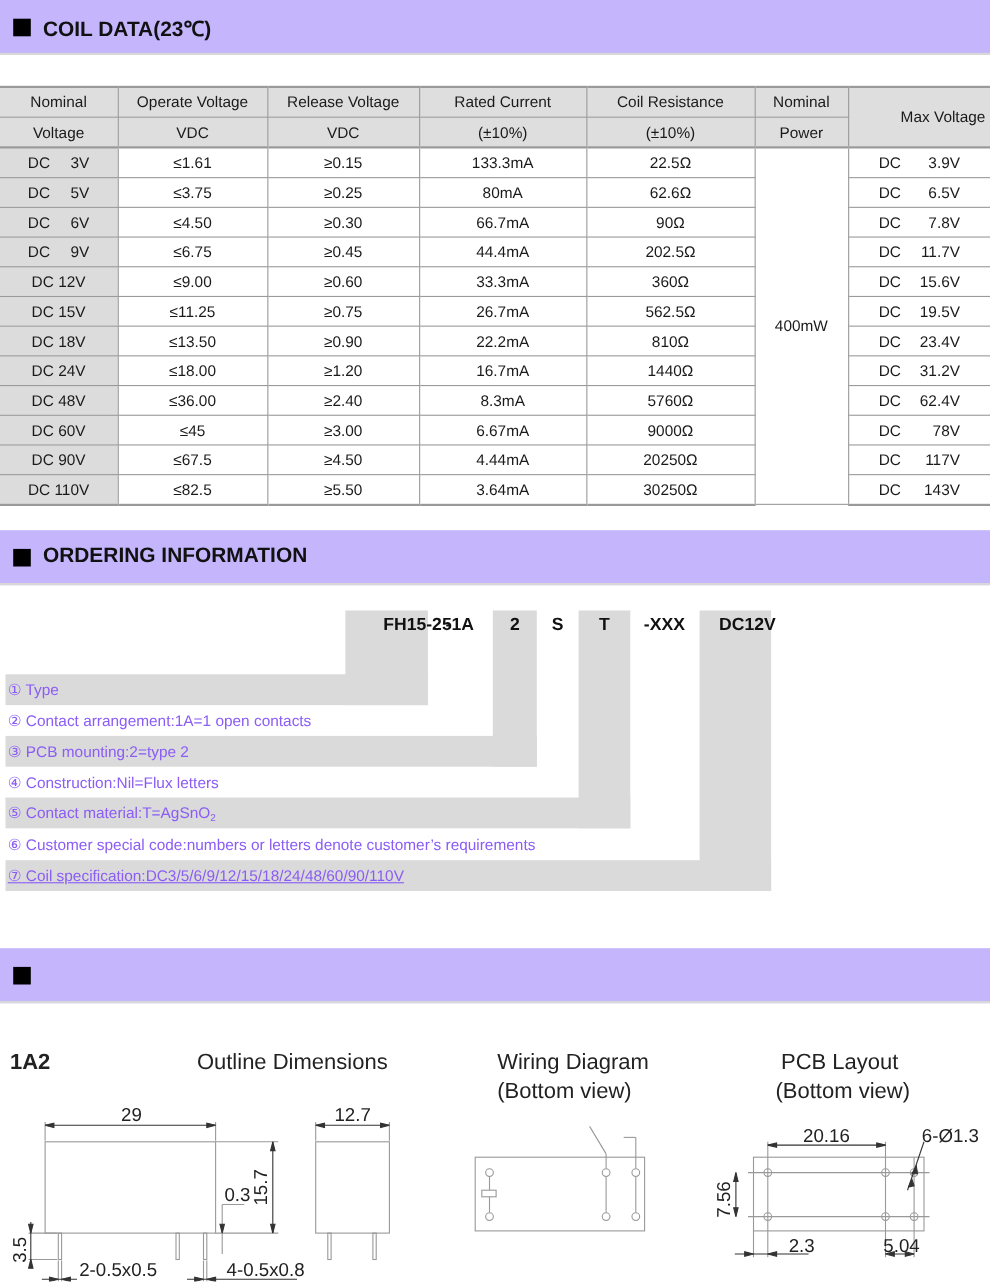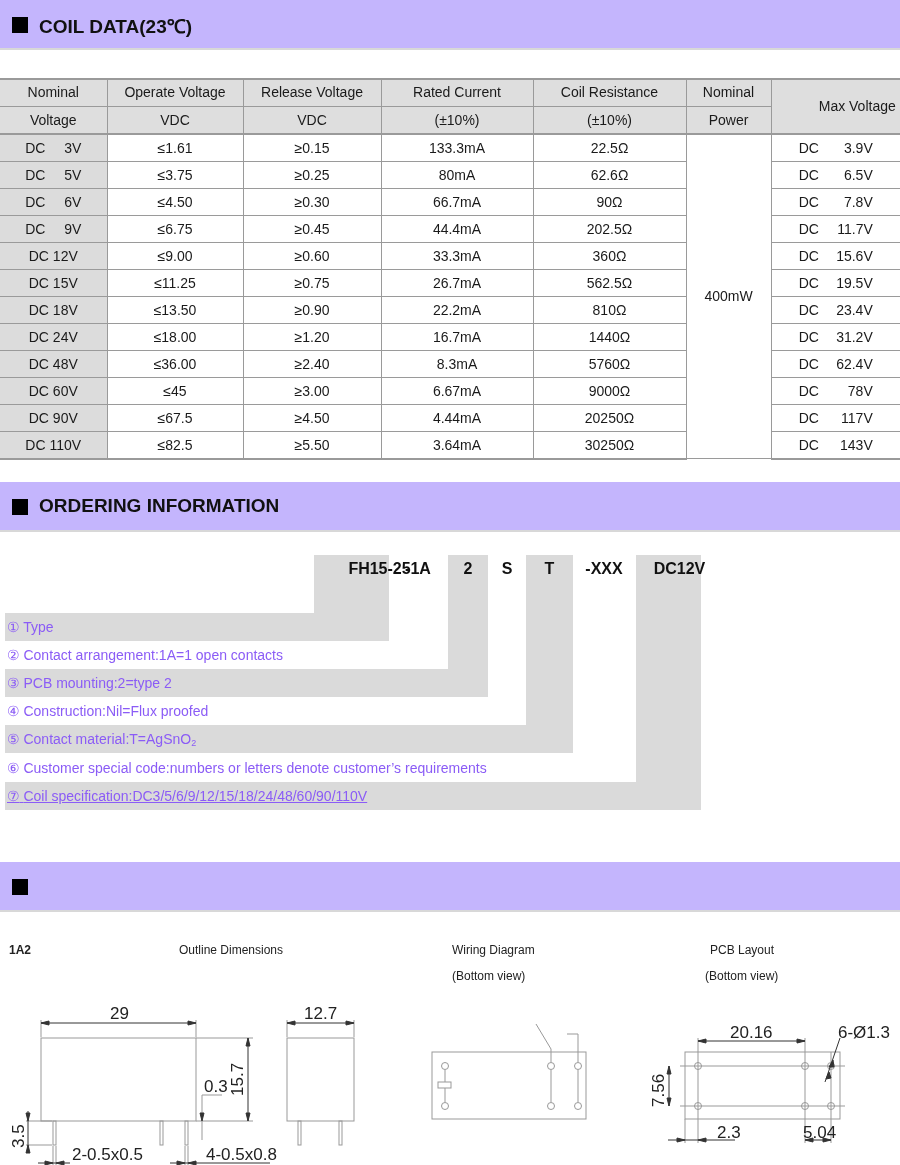--- a/index.html
+++ b/index.html
@@ -24,21 +24,21 @@
   .dcv { display: inline-block; text-align: left; }
   .dcv .dc { display: inline-block; width: 36px; }
   .dcv .v { display: inline-block; width: 38px; text-align: right; }
   .nomv .dc { display: inline-block; width: 32px; text-align: left; }
   .nomv .v { display: inline-block; width: 24px; text-align: right; }
   .ord-bg { position: absolute; background: #dadada; }
   .code { position: absolute; top: 560px; font-size: 16px; font-weight: bold; color: #111; text-align: center; }
   .ord-line { position: absolute; left: 7px; font-size: 14px; color: #8b5cf6; white-space: nowrap; line-height: 28px; }
   .ord-line sub { font-size: 9px; vertical-align: -2px; }
 
-  .lbl { position: absolute; font-size: 12px; color: #222; white-space: nowrap; }
+  .lbl { position: absolute; font-size: 20px; color: #222; white-space: nowrap; margin-top: 12px; }
   .lbl.b { font-weight: bold; }
   svg text { font-family: "Liberation Sans", sans-serif; fill: #222; }
 </style>
 </head>
 <body>
 
 <div class="section-bar" style="top:0;">
   <div class="sq"></div>
   <div class="title">COIL DATA(23℃)</div>
 </div>
@@ -192,21 +192,21 @@
 <div class="code" style="left:448px; width:40px;">2</div>
 <div class="code" style="left:492px; width:30px;">S</div>
 <div class="code" style="left:526px; width:47px;">T</div>
 <div class="code" style="left:578px; width:52px;">-XXX</div>
 <div class="code" style="left:636px; width:87px;">DC12V</div>
 
 <div id="ord-lines">
     <div class="ord-line" style="top: 613px;"><span>①</span> <span>Type</span></div>
     <div class="ord-line" style="top: 641px;"><span>②</span> <span>Contact arrangement:1A=1 open contacts</span></div>
     <div class="ord-line" style="top: 669px;"><span>③</span> <span>PCB mounting:2=type 2</span></div>
-    <div class="ord-line" style="top: 697px;"><span>④</span> <span>Construction:Nil=Flux proofed</span></div>
+    <div class="ord-line" style="top: 697px;"><span>④</span> <span>Construction:Nil=Flux letters</span></div>
     <div class="ord-line" style="top: 725px;"><span>⑤</span> <span>Contact material:T=AgSnO</span><sub>2</sub></div>
     <div class="ord-line" style="top: 754px;"><span>⑥</span> <span>Customer special code:numbers or letters denote customer’s requirements</span></div>
     <div class="ord-line" style="top: 782px; text-decoration: underline;"><span>⑦</span> <span>Coil specification:DC3/5/6/9/12/15/18/24/48/60/90/110V</span></div>
   </div>
 
 <div class="section-bar" style="top:862px;">
   <div class="sq"></div>
 </div>
 
 <div class="lbl b" style="left:9px; top:943px;">1A2</div>

